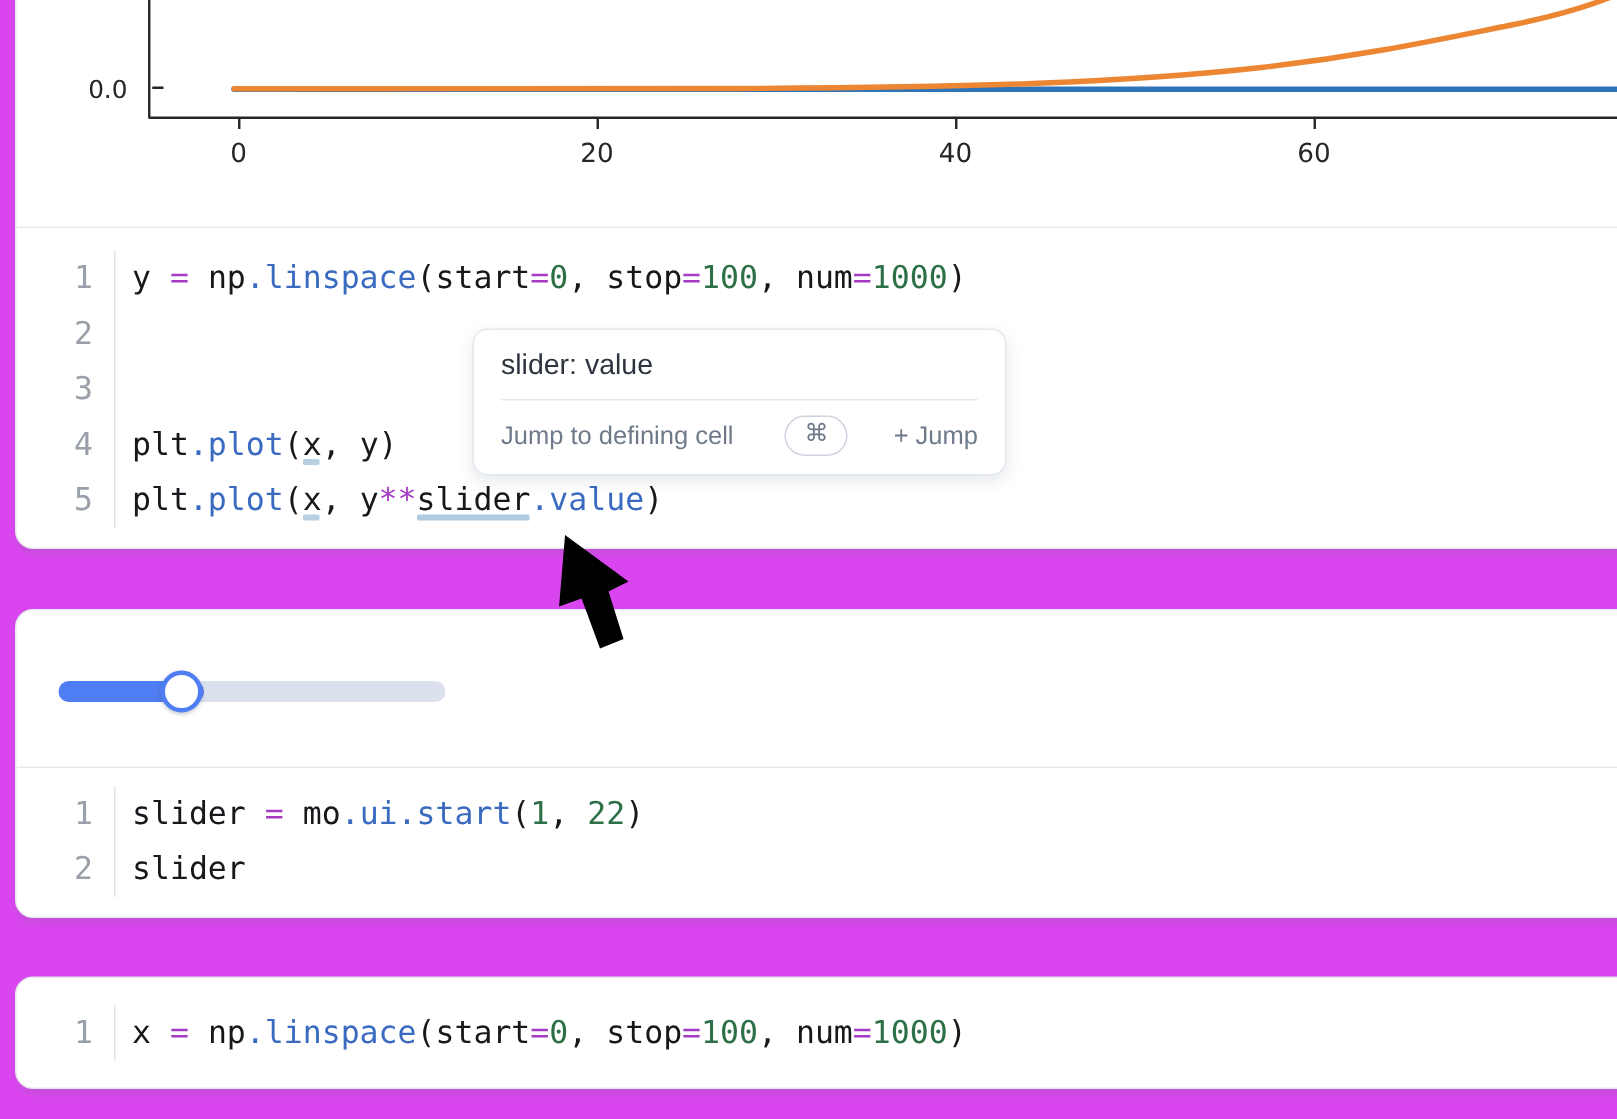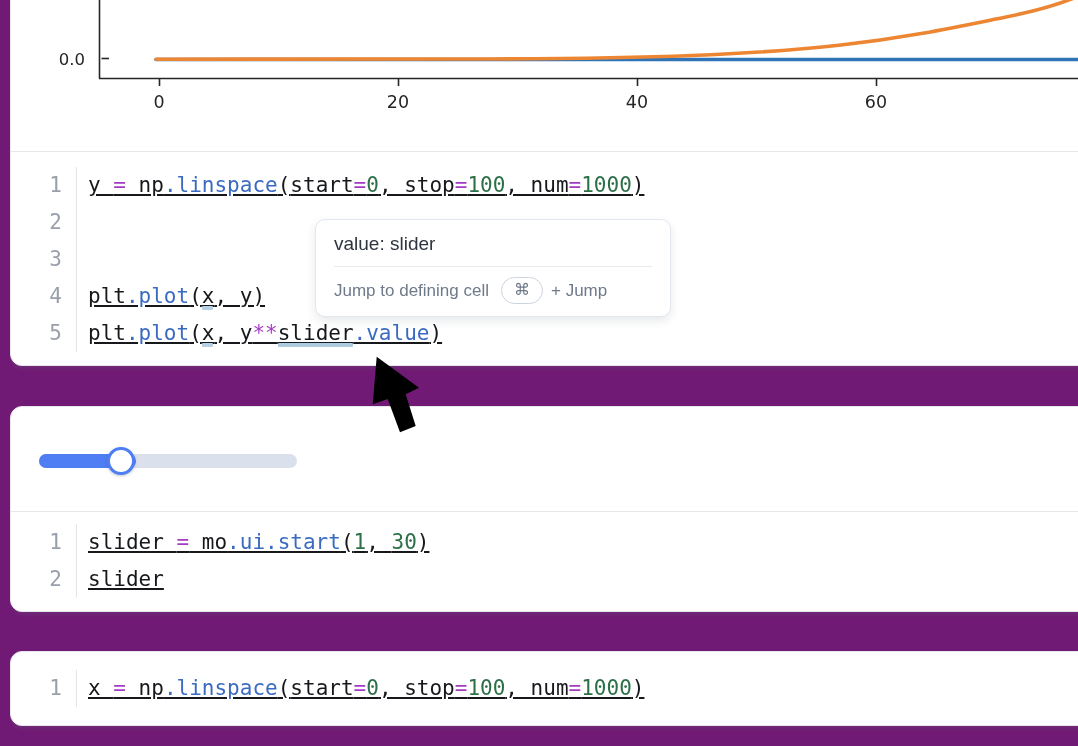--- a/index.html
+++ b/index.html
@@ -1,46 +1,46 @@
 <!DOCTYPE html>
 <html><head>
 <meta charset="utf-8">
 <style>
   html,body{margin:0;padding:0;background:#fff;}
-  .page{position:relative;width:1078px;height:746px;overflow:hidden;background:#701a75;
+  .page{position:relative;width:1078px;height:746px;overflow:hidden;background:#d946ef;
         font-family:"Liberation Sans",sans-serif;}
   .cell{position:absolute;left:10px;width:1250px;background:#fff;
         border:1px solid #e6e8eb;border-radius:12px;
         box-shadow:0 5px 4px -2px rgba(110,115,125,.18);}
   .divider{height:1px;background:#e6e8eb;}
   
   .code{display:flex;font-family:"DejaVu Sans Mono","Liberation Mono",monospace;
         font-size:21px;line-height:37px;color:#17181c;}
   .gutter{width:66px;flex:0 0 66px;border-right:1px solid #e3e5e8;
           text-align:right;padding-right:14px;box-sizing:border-box;color:#9aa0aa;}
   .gutter .ln{height:37px;}
   .lines{padding-left:11px;white-space:pre;}
-  .cl{height:37px;text-decoration:underline;}
+  .cl{height:37px;}
   .op{color:#a43ac4;}
   .fn{color:#3a6bc0;}
   .num{color:#2d7048;}
   .u,.uh{position:relative;}
   .u::after,.uh::after{content:"";position:absolute;left:0;right:1px;bottom:-2px;
         height:4px;background:#b7d0e2;border-radius:1px;}
   .uh::after{background:#aecbdf;}
   
   .plot-area{position:relative;height:200px;}
   .plot-area svg{position:absolute;left:0;top:0;}
   
   .tooltip{position:absolute;left:315px;top:219px;width:356px;box-sizing:border-box;
         background:#fff;border:1px solid #e3e7ee;border-radius:10px;
         box-shadow:0 4px 10px rgba(60,70,90,.12);padding:13px 18px 12px;z-index:6;}
   .tt-title{font-size:19px;color:#2e3440;}
   .tt-div{height:1px;background:#e6eaef;margin:11px 0 10px;}
-  .tt-foot{display:flex;align-items:center;font-size:17px;color:#6e7a8a;}
+  .tt-foot{display:flex;align-items:center;font-size:17px;color:#6e7a8a;justify-content:space-between;}
   .kbd{display:inline-block;border:1.5px solid #ccd4de;border-radius:14px;
         padding:1px 12px 3px;margin:0 8px 0 12px;font-size:16px;color:#6e7a8a;
         background:#fff;line-height:21px;}
   
   .slider-out{position:relative;height:104px;}
   .track{position:absolute;left:28px;top:47px;width:258px;height:14px;
         border-radius:7px;background:#dbe1ec;}
   .fill{position:absolute;left:0;top:0;height:14px;border-radius:7px;background:#4e7df4;}
   .handle{position:absolute;top:40px;width:28px;height:28px;border-radius:50%;
         background:#fff;border:3px solid #4e7df4;box-sizing:border-box;
@@ -83,21 +83,21 @@
           <div class="ln">2</div>
           <div class="ln">3</div>
           <div class="ln">4</div>
           <div class="ln">5</div>
         </div>
         <div class="lines"><div class="cl"><span>y </span><span class="op">=</span><span> np</span><span class="fn">.linspace</span><span>(</span><span>start</span><span class="op">=</span><span class="num">0</span><span>, stop</span><span class="op">=</span><span class="num">100</span><span>, num</span><span class="op">=</span><span class="num">1000</span><span>)</span></div><div class="cl"></div><div class="cl"></div><div class="cl"><span>plt</span><span class="fn">.plot</span><span>(</span><span class="u">x</span><span>, y)</span></div><div class="cl"><span>plt</span><span class="fn">.plot</span><span>(</span><span class="u">x</span><span>, y</span><span class="op">**</span><span class="uh">slider</span><span class="fn">.value</span><span>)</span></div></div>
       </div>
   </section>
 
   <div class="tooltip">
-    <div class="tt-title">value: slider</div>
+    <div class="tt-title">slider: value</div>
     <div class="tt-div"></div>
     <div class="tt-foot">
       <span>Jump to defining cell</span>
       <span class="kbd">⌘</span>
       <span>+ Jump</span>
     </div>
   </div>
 
   <section class="cell" style="top:406px;height:204px;">
     <div class="slider-out">
@@ -105,21 +105,21 @@
         <div class="fill" id="slider-fill" style="width: 97px;"></div>
       </div>
       <div class="handle" id="slider-handle" style="left: 96px;"></div>
     </div>
     <div class="divider"></div>
     <div class="code" style="padding:12px 0 11px;">
         <div class="gutter">
           <div class="ln">1</div>
           <div class="ln">2</div>
         </div>
-        <div class="lines"><div class="cl"><span>slider </span><span class="op">=</span><span> mo</span><span class="fn">.ui.start</span><span>(</span><span class="num">1</span><span>, </span><span class="num">30</span><span>)</span></div><div class="cl"><span>slider</span></div></div>
+        <div class="lines"><div class="cl"><span>slider </span><span class="op">=</span><span> mo</span><span class="fn">.ui.start</span><span>(</span><span class="num">1</span><span>, </span><span class="num">22</span><span>)</span></div><div class="cl"><span>slider</span></div></div>
       </div>
   </section>
 
   <section class="cell" style="top:651px;height:73px;">
     <div class="code" style="padding:18px 0;">
         <div class="gutter">
           <div class="ln">1</div>
         </div>
         <div class="lines"><div class="cl"><span>x </span><span class="op">=</span><span> np</span><span class="fn">.linspace</span><span>(</span><span>start</span><span class="op">=</span><span class="num">0</span><span>, stop</span><span class="op">=</span><span class="num">100</span><span>, num</span><span class="op">=</span><span class="num">1000</span><span>)</span></div></div>
       </div>

